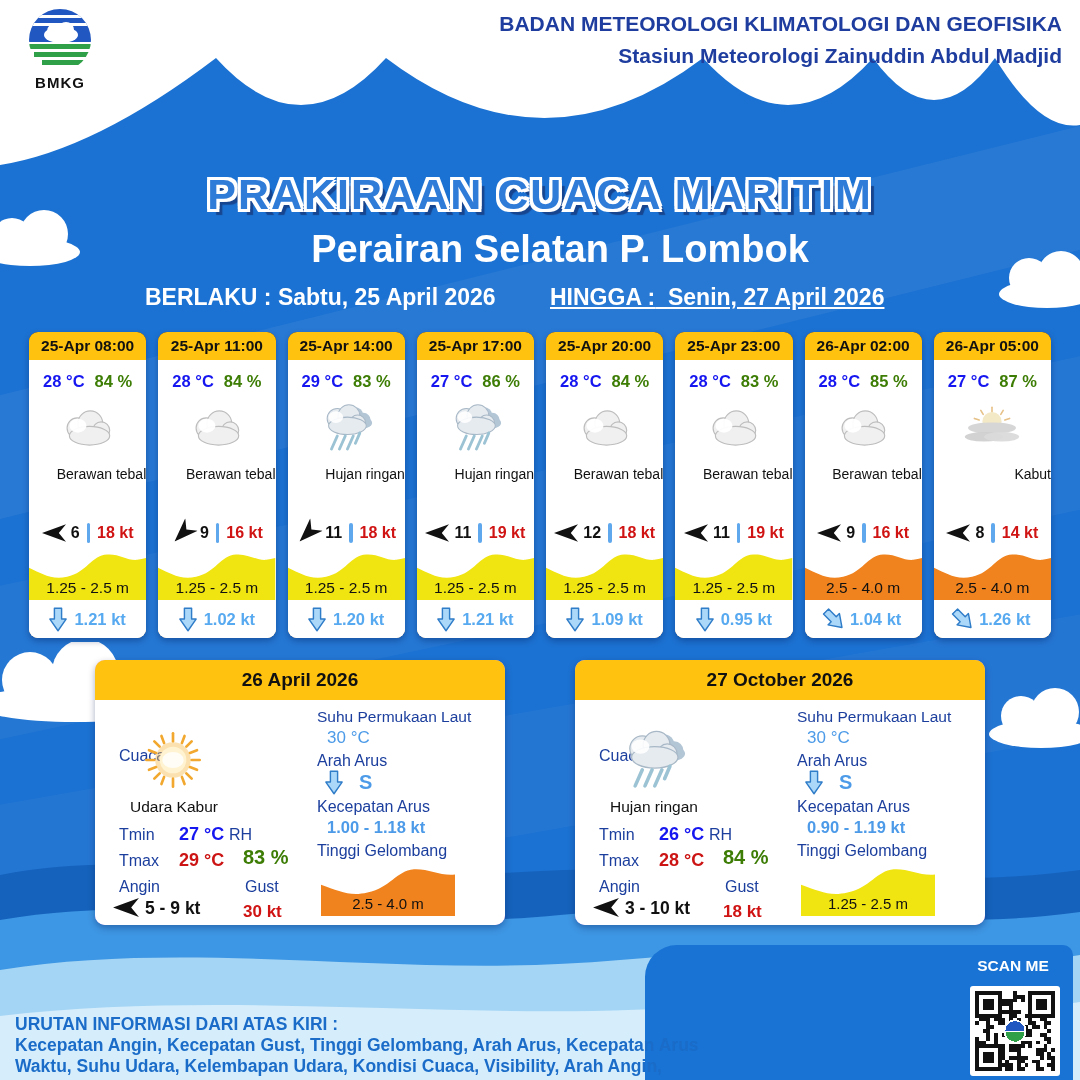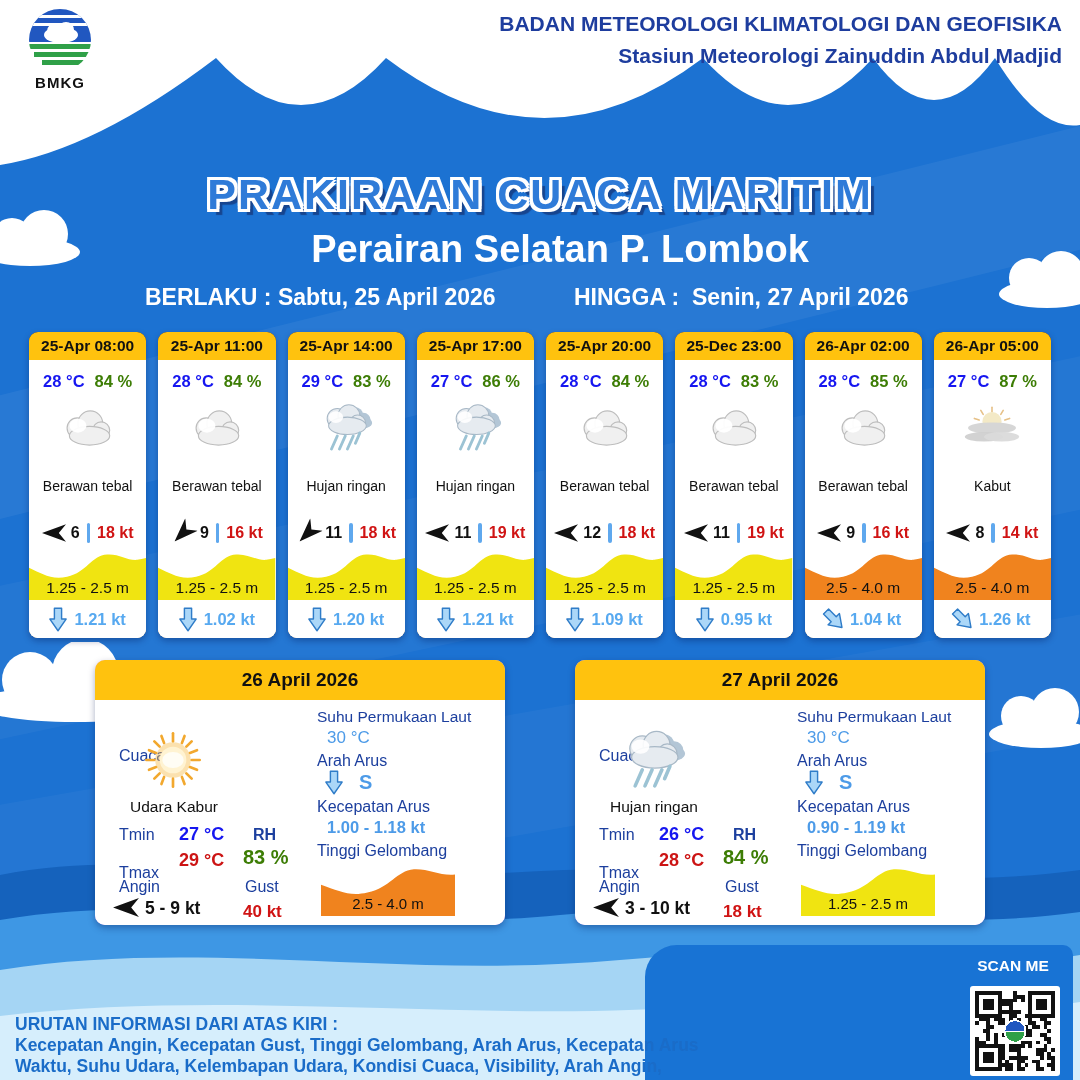--- a/index.html
+++ b/index.html
@@ -28,37 +28,37 @@
 
   
   .title { position:absolute; left:0; top:170px; width:1080px; text-align:center; z-index:6;
     font-size:43px; font-weight:800; letter-spacing:2px; color:#2F7BD8;
     text-shadow:-3px -3px 0 #fff, 3px -3px 0 #fff, -3px 3px 0 #fff, 3px 3px 0 #fff,
                 -3px 0 0 #fff, 3px 0 0 #fff, 0 -3px 0 #fff, 0 3px 0 #fff, 6px 6px 1px #17458F; }
   .subtitle { position:absolute; left:0; top:228px; width:1080px; text-align:center; z-index:6;
     font-size:38px; font-weight:bold; color:#fff;padding-left:40px; }
   .validity { position:absolute; left:0; top:284px; width:1080px; z-index:6; font-size:23px; font-weight:bold; color:#fff; }
   .validity .vfrom { position:absolute; left:145px; top:0; }
-  .validity .vto { position:absolute; left:574px; top:0; }
+  .validity .vto { position:absolute; left:550px; top:0;text-decoration:underline; }
 
   
   .hourly-row { position:absolute; left:29px; top:332px; width:1022px; display:flex; gap:12px; z-index:6; }
   .hcard { flex:1 1 0; height:306px; display:flex; flex-direction:column; border-radius:9px;
     box-shadow:0 3px 6px rgba(0,20,80,.35); background:#a16207; overflow:hidden; }
   .hcard-head { height:28px; background:#FFC20E; color:#111; font-size:15.5px; font-weight:bold;
     display:flex; align-items:center; justify-content:center; border-radius:9px 9px 0 0; }
   .hcard-body { flex:1; display:flex; flex-direction:column; background:#fff; }
   .temp-row { margin-top:12px; height:24px; display:flex; justify-content:center; gap:10px; font-size:16.5px; font-weight:bold; }
   .temp { color:#1616F0; } .hum { color:#3D7D05; }
   .icon-box { height:60px; margin-top:2px; display:flex; align-items:center; justify-content:center; }
   .icon-box svg { display:none; }
   .icon-box[data-icon="cloud"] .ic-cloud { display:block; }
   .icon-box[data-icon="rain"] .ic-rain { display:block; }
   .icon-box[data-icon="fog"] .ic-fog { display:block; }
-  .cond { height:20px; margin-top:20px; text-align:center; font-size:14px; color:#111; }
+  .cond { height:20px; margin-top:8px; text-align:right; font-size:14px; color:#111; }
   .hspacer { flex:1; }
   .wind-row { height:26px; display:flex; align-items:center; justify-content:center; gap:5px; }
   .wind-row .dart { width:24px; height:18px; }
   .wind-row[data-dir="SW"] .dart { transform:rotate(-45deg); }
   .vis { font-size:16px; font-weight:bold; color:#111; }
   .vbar { width:3.5px; height:20px; background:#5FA8EE; border-radius:2px; margin:0 2px; }
   .wspd { font-size:16px; font-weight:bold; color:#D01414; white-space:nowrap; }
   .waveband { position:relative; height:50px; margin-top:4px; }
   .waveband svg { position:absolute; left:0; top:0; width:100%; height:100%; }
   .waveband .wavefill { fill:#F0E411; }
@@ -77,27 +77,27 @@
   .dcard-body { position:relative; height:225px; background:#fff; }
   .dlabel { color:#1C3F9E; font-size:16px; }
   .d-cuaca { position:absolute; left:24px; top:8px;margin-top:39px; }
   .d-icon { position:absolute; left:38px; top:26px; width:80px; height:68px; display:flex; align-items:center; justify-content:center; }
   .d-icon svg { display:none; width:80px; height:66px; }
   .d-icon[data-icon="rain"] .ic-rain { display:block; }
   .d-icon[data-icon="hazy-sun"] .ic-hazysun { display:block; }
   .d-cond { position:absolute; left:4px; top:98px; width:150px; text-align:center; font-size:15.5px; color:#111; }
   .d-tmin-l { position:absolute; left:24px; top:126px; }
   .d-tmin-v { position:absolute; left:84px; top:124px; font-size:18px; font-weight:bold; color:#1616F0; }
-  .d-tmax-l { position:absolute; left:24px; top:152px;margin-top:12px; }
+  .d-tmax-l { position:absolute; left:24px; top:152px; }
   .d-tmax-v { position:absolute; left:84px; top:150px; font-size:18px; font-weight:bold; color:#CC1414; }
   .d-angin-l { position:absolute; left:24px; top:178px; }
   .d-angin-row { position:absolute; left:18px; top:198px; display:flex; align-items:flex-start; gap:6px; }
   .d-angin-row .dart { width:26px; height:19px; }
   .d-angin-v { font-size:17.5px; font-weight:bold; color:#111; }
-  .d-rh-l { position:absolute; left:158px; top:126px;font-weight:bold; }
+  .d-rh-l { position:absolute; left:134px; top:126px; }
   .d-rh-v { position:absolute; left:148px; top:146px; font-size:20px; font-weight:bold; color:#3D7D05; }
   .d-gust-l { position:absolute; left:150px; top:178px; }
   .d-gust-v { position:absolute; left:148px; top:202px; font-size:17px; font-weight:bold; color:#D01414; }
   .d-right { position:absolute; left:222px; top:0; width:180px; }
   .d-sst-l { position:absolute; left:0; top:8px; font-size:15.5px; }
   .d-sst-v { position:absolute; left:10px; top:28px; font-size:17px; font-weight:normal; color:#4D9BE8; }
   .d-arah-l { position:absolute; left:0; top:52px; }
   .d-arah-row { position:absolute; left:8px; top:70px; display:flex; align-items:center; gap:16px; }
   .d-arah-row svg { width:18px; height:25px; }
   .d-arah-v { font-size:20px; font-weight:bold; color:#4D9BE8; }
@@ -456,21 +456,21 @@
         <div class="cur-row" data-dir="S">
           <svg viewBox="0 0 20 27">
             <path d="M6 1 H14 V13 H19 L10 26 L1 13 H6 Z" fill="#ABD7F8" stroke="#2F7CC8" stroke-width="1.6" stroke-linejoin="round"></path>
           </svg>
           <span class="cur-val">1.09 kt</span>
         </div>
       </div>
     </div>
 
     <div class="hcard">
-      <div class="hcard-head">25-Dec 23:00</div>
+      <div class="hcard-head">25-Apr 23:00</div>
       <div class="hcard-body">
         <div class="temp-row">
           <span class="temp">28 °C</span>
           <span class="hum">83 %</span>
         </div>
         <div class="icon-box" data-icon="cloud">
           <svg class="ic-cloud" width="62" height="48" viewBox="0 0 80 60">
             <g fill="#F0F0F0" stroke="#BDBDBD" stroke-width="1.5">
               <circle cx="26" cy="30" r="13"></circle>
               <circle cx="43" cy="24" r="16"></circle>
@@ -642,21 +642,21 @@
         <div class="dlabel d-angin-l">Angin</div>
         <div class="d-angin-row">
           <svg class="dart" viewBox="0 0 30 22">
             <polygon points="0,11 30,0 21,11 30,22" fill="#111"></polygon>
           </svg>
           <span class="d-angin-v">5 - 9 kt</span>
         </div>
         <div class="dlabel d-rh-l">RH</div>
         <div class="d-rh-v">83 %</div>
         <div class="dlabel d-gust-l">Gust</div>
-        <div class="d-gust-v">40 kt</div>
+        <div class="d-gust-v">30 kt</div>
         <div class="d-right">
           <div class="dlabel d-sst-l">Suhu Permukaan Laut</div>
           <div class="d-sst-v">30 °C</div>
           <div class="dlabel d-arah-l">Arah Arus</div>
           <div class="d-arah-row">
             <svg viewBox="0 0 20 27">
               <path d="M6 1 H14 V13 H19 L10 26 L1 13 H6 Z" fill="#ABD7F8" stroke="#2F7CC8" stroke-width="1.6" stroke-linejoin="round"></path>
             </svg>
             <span class="d-arah-v">S</span>
           </div>
@@ -667,21 +667,21 @@
             <svg viewBox="0 0 150 60" preserveAspectRatio="none">
               <path class="wavefill" d="M0,24 C20,31 32,38 52,33 C78,27 84,8 104,6 C120,5 134,14 150,12 V60 H0 Z"></path>
             </svg>
             <div class="d-wave-val">2.5 - 4.0 m</div>
           </div>
         </div>
       </div>
     </div>
 
     <div class="dcard">
-      <div class="dcard-head">27 April 2026</div>
+      <div class="dcard-head">27 October 2026</div>
       <div class="dcard-body">
         <div class="dlabel d-cuaca">Cuaca</div>
         <div class="d-icon" data-icon="rain">
 
           <svg class="ic-rain" viewBox="0 0 80 74">
             <g fill="#B3C6D6">
               <circle cx="52" cy="20" r="12"></circle>
               <circle cx="64" cy="26" r="10"></circle>
               <ellipse cx="56" cy="30" rx="20" ry="9"></ellipse>
             </g>

